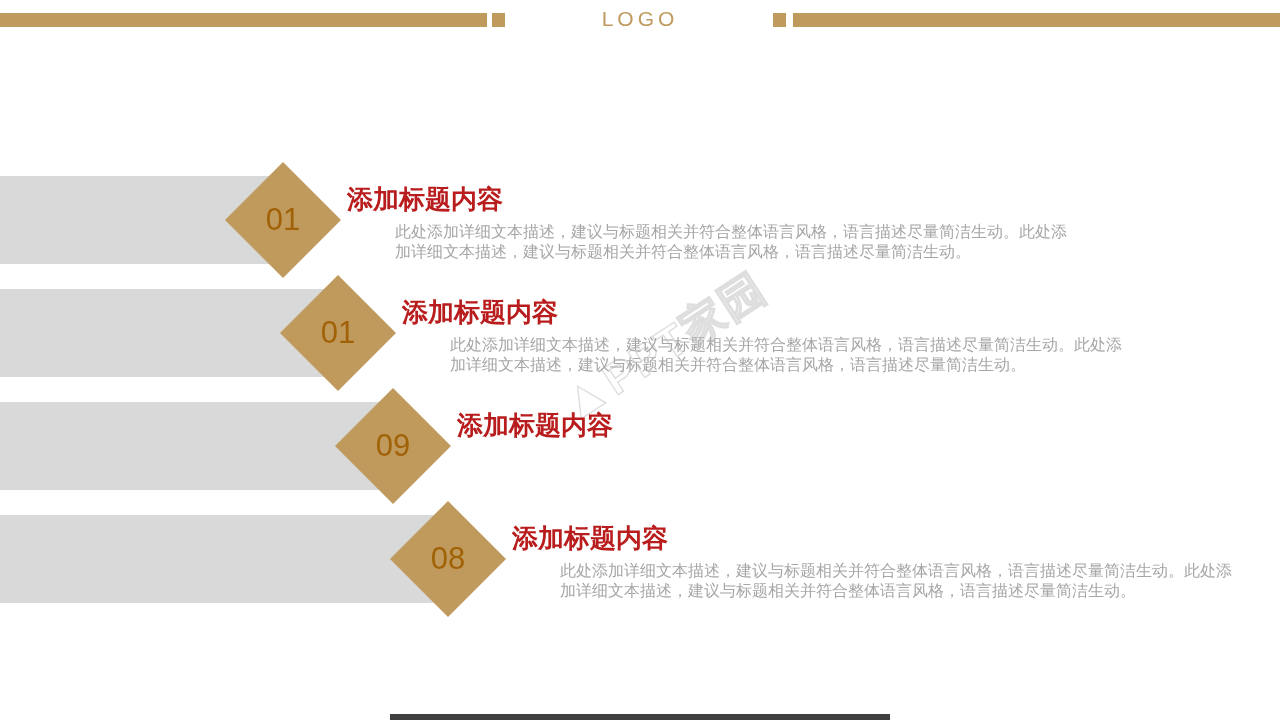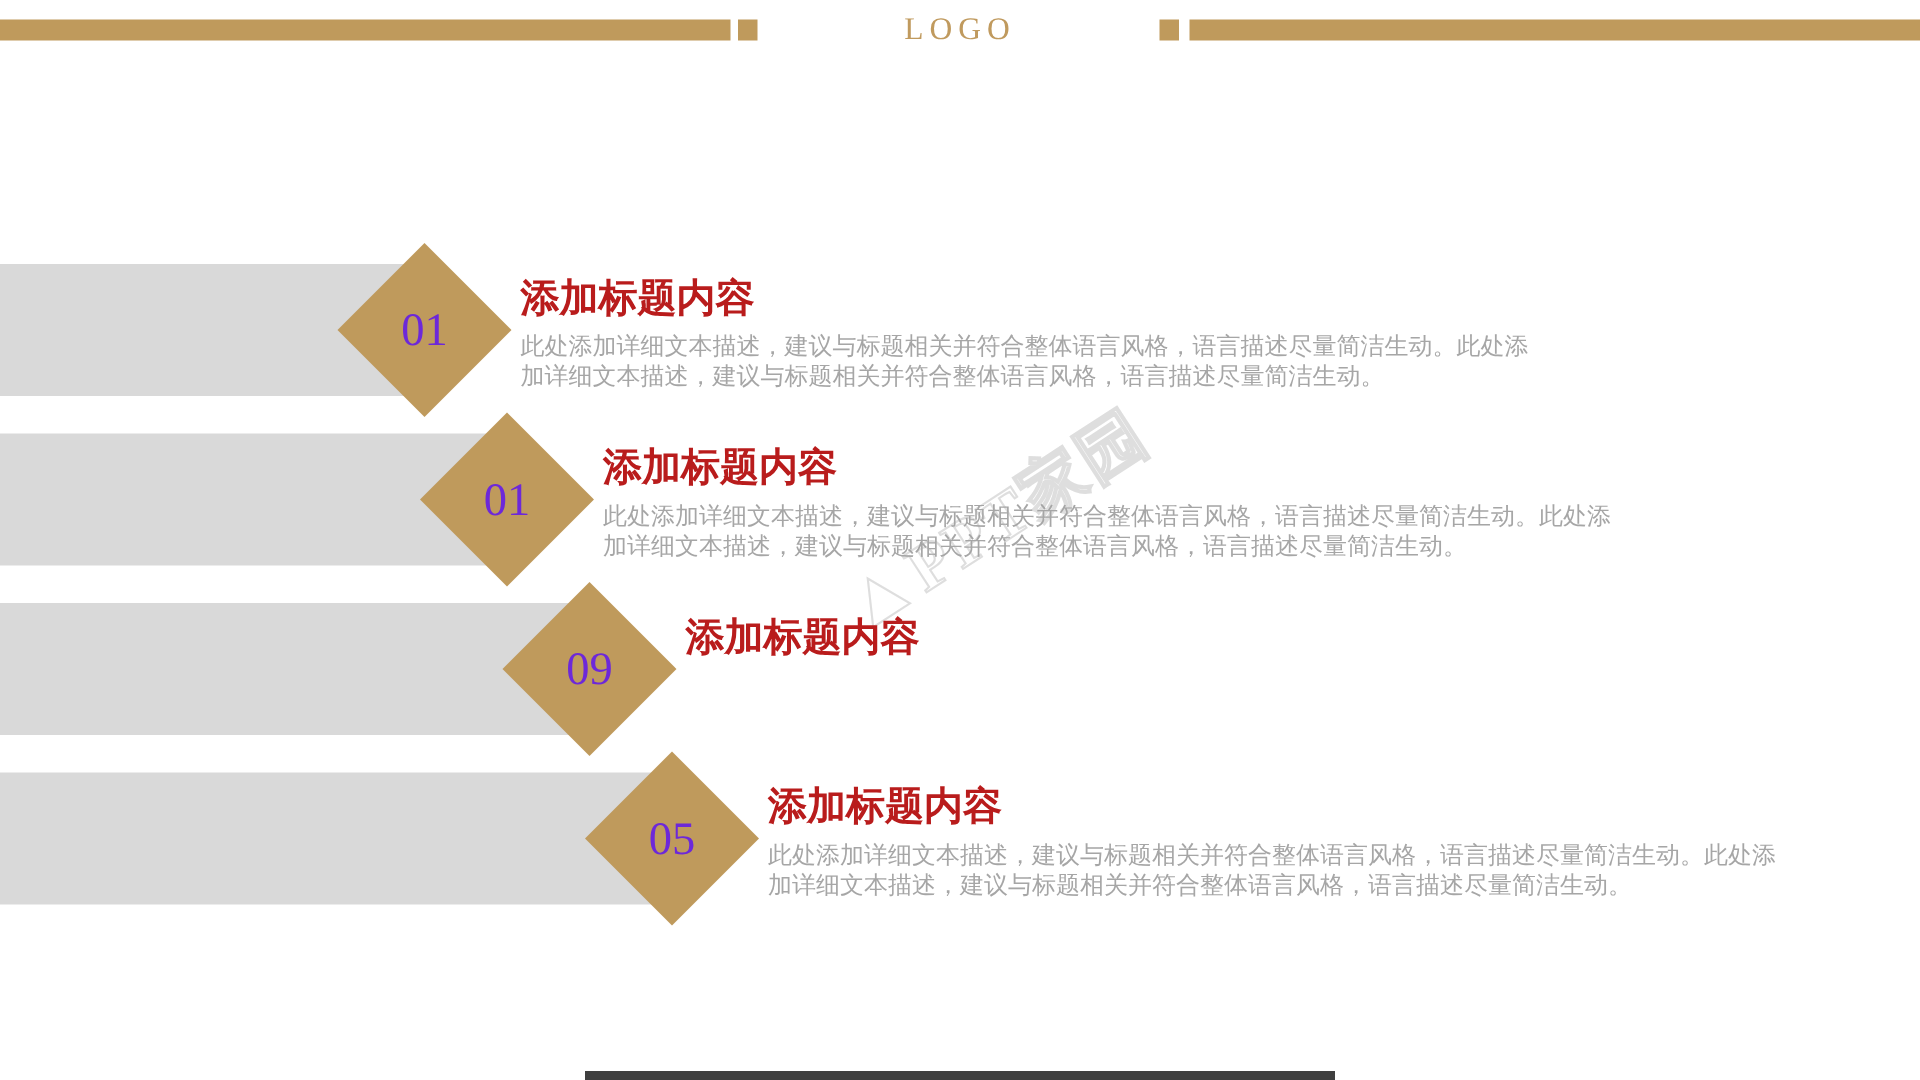--- a/index.html
+++ b/index.html
@@ -1,17 +1,17 @@
 <!DOCTYPE html>
 <html><head>
 <meta charset="utf-8">
 <style>
   html,body{margin:0;padding:0;background:#fff;}
   .slide{position:relative;width:1280px;height:720px;background:#ffffff;overflow:hidden;
-         font-family:Liberation Serif, serif;}
+         font-family:Liberation Sans, sans-serif;}
 
   
   .hbar{position:absolute;top:13px;height:14px;background:#BF9A5C;}
   .hbar-left{left:0;width:487px;}
   .hsq-left{left:492px;width:13px;}
   .hsq-right{left:773px;width:13px;}
   .hbar-right{left:793px;width:487px;}
   .logo{position:absolute;top:7px;left:0;width:1280px;text-align:center;
         font-size:21px;letter-spacing:4px;color:#C09A5E;font-weight:400;}
 
@@ -29,30 +29,30 @@
   .row2{top:289px;width:338px;}
   .row3{top:402px;width:393px;}
   .row4{top:515px;width:448px;}
 
   .diamond{position:absolute;width:82px;height:82px;background:#BF9A5C;
            transform:rotate(45deg);}
   .d1{left:242px;top:179px;} .d2{left:297px;top:292px;}
   .d3{left:352px;top:405px;} .d4{left:407px;top:518px;}
 
   .num{position:absolute;width:82px;height:82px;text-align:center;line-height:82px;
-       color:#6d28d9;font-size:31px;font-weight:400;}
+       color:#a16207;font-size:31px;font-weight:400;}
   .n1{left:242px;top:179px;} .n2{left:297px;top:292px;}
   .n3{left:352px;top:405px;} .n4{left:407px;top:518px;}
 
   .title{position:absolute;font-size:26px;line-height:30px;font-weight:bold;color:#b91c1c;
          white-space:nowrap;}
   .t1{left:347px;top:184px;} .t2{left:402px;top:297px;}
   .t3{left:457px;top:410px;} .t4{left:512px;top:523px;}
 
-  .body{position:absolute;font-size:16px;line-height:20px;color:#A6A6A6;}
+  .body{position:absolute;font-size:16px;line-height:20px;color:#A6A6A6;margin-left:48px;}
   .b1{left:347px;top:222px;} .b2{left:402px;top:335px;}
   .b3{left:457px;top:448px;} .b4{left:512px;top:561px;}
   .body .line{white-space:nowrap;}
 
   
   .footer-bar{position:absolute;left:390px;bottom:0;width:500px;height:6px;background:#3F3F3F;}
 </style>
 </head>
 <body>
 
@@ -86,21 +86,21 @@
     <div class="line">加详细文本描述，建议与标题相关并符合整体语言风格，语言描述尽量简洁生动。</div>
   </div>
 
   <div class="row row3"></div>
   <div class="diamond d3"></div>
   <div class="num n3">09</div>
   <div class="title t3">添加标题内容</div>
 
   <div class="row row4"></div>
   <div class="diamond d4"></div>
-  <div class="num n4">05</div>
+  <div class="num n4">08</div>
   <div class="title t4">添加标题内容</div>
   <div class="body b4">
     <div class="line">此处添加详细文本描述，建议与标题相关并符合整体语言风格，语言描述尽量简洁生动。此处添</div>
     <div class="line">加详细文本描述，建议与标题相关并符合整体语言风格，语言描述尽量简洁生动。</div>
   </div>
 
   <div class="footer-bar"></div>
 
 </div>
 

